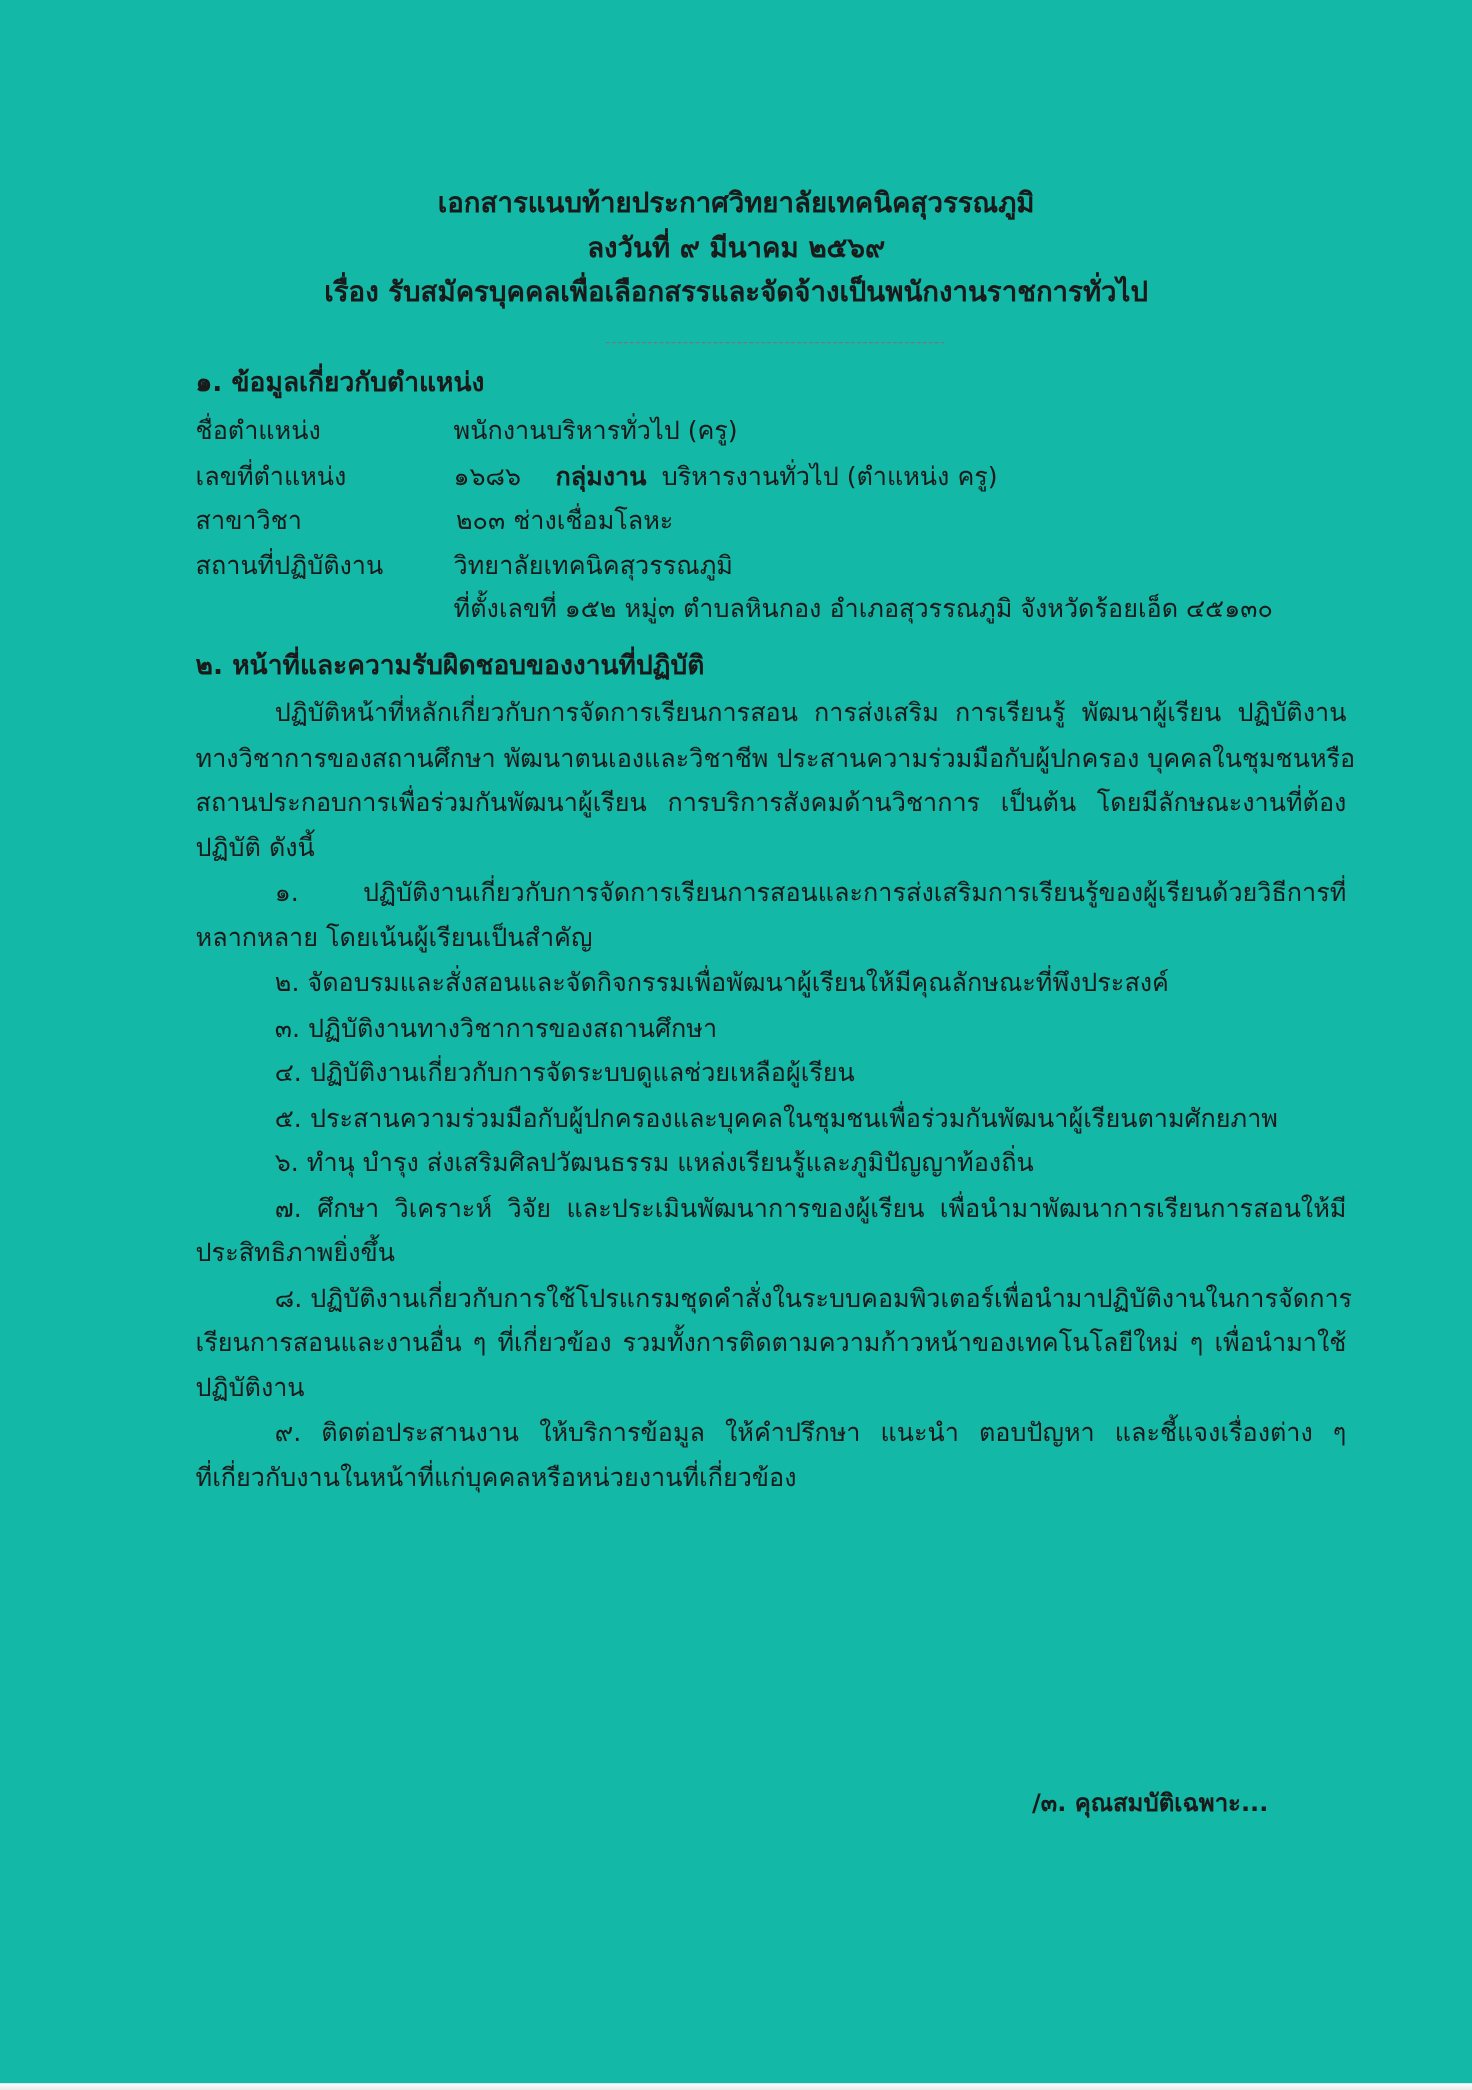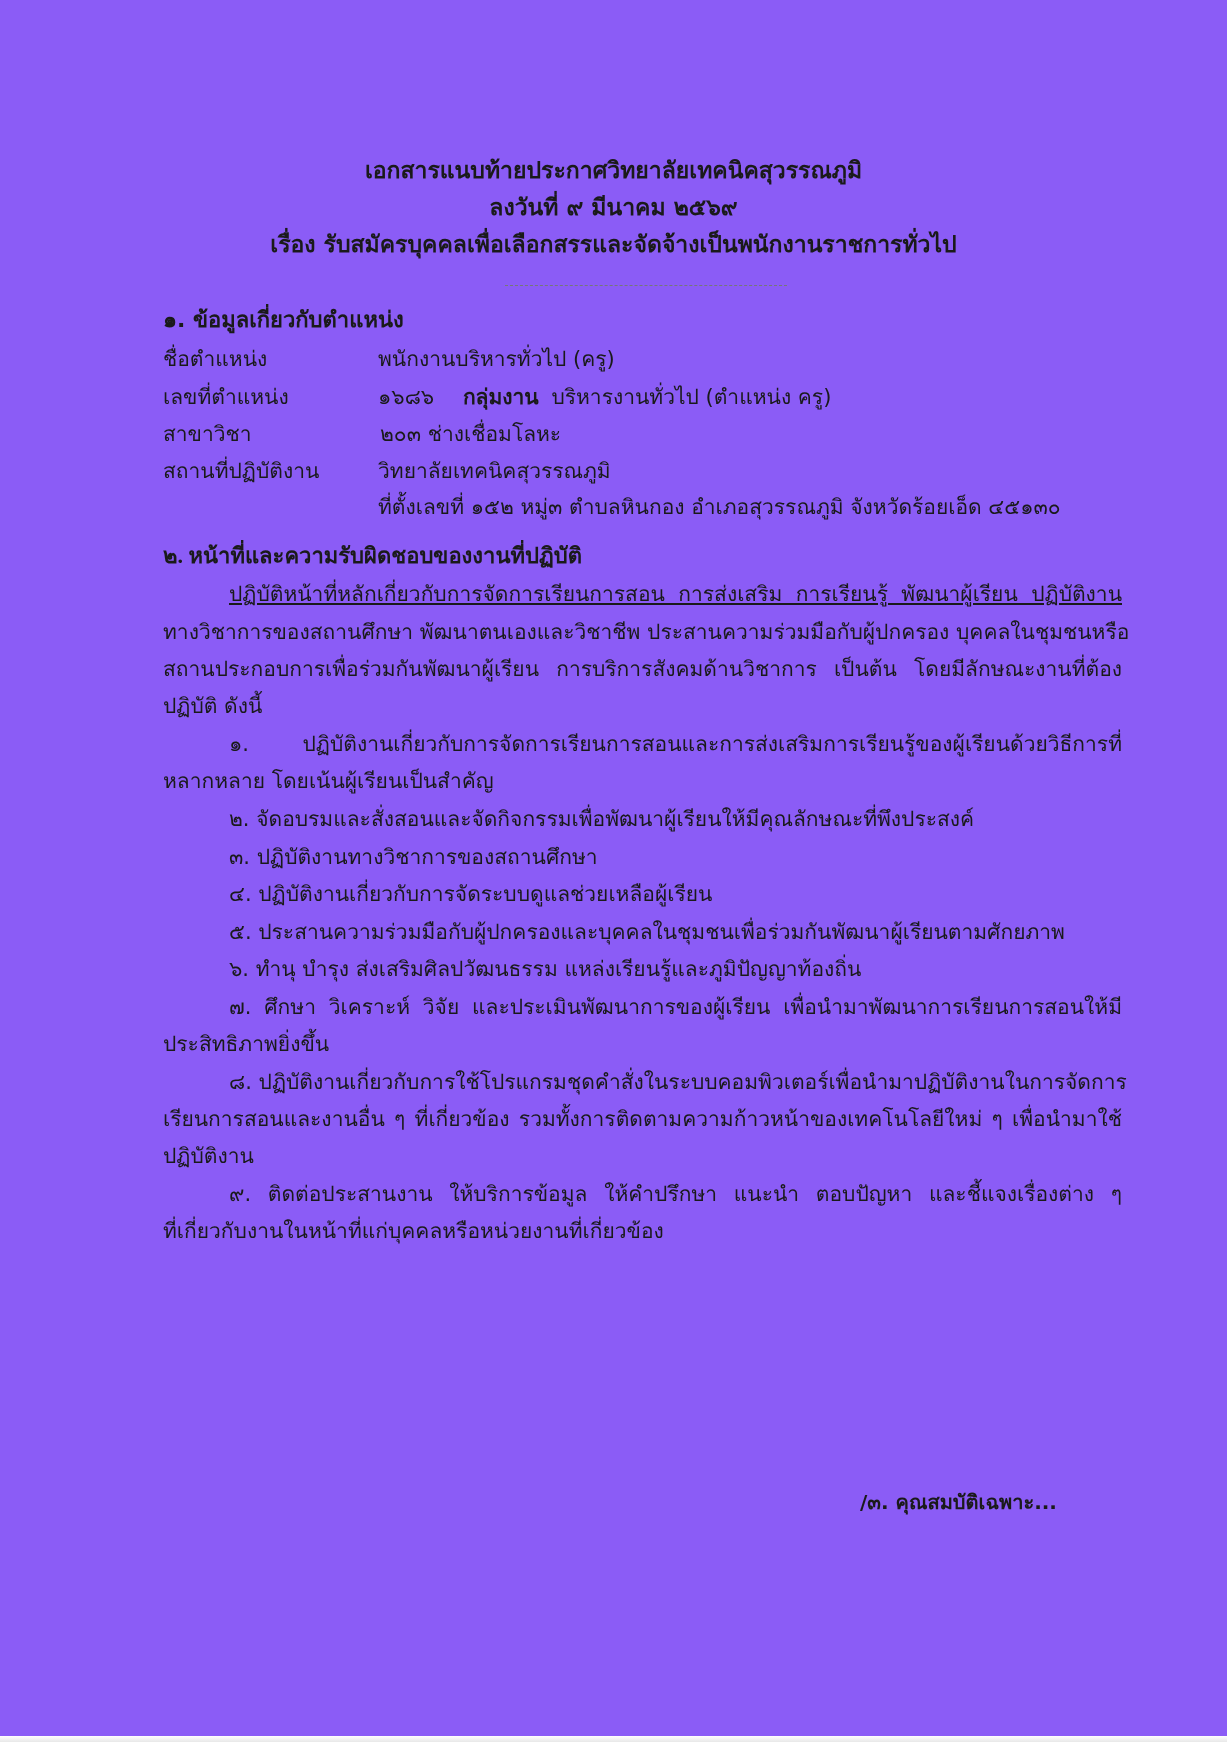--- a/index.html
+++ b/index.html
@@ -1,18 +1,18 @@
 <!DOCTYPE html>
 <html><head>
 <meta charset="utf-8">
 <style>
   html, body { margin: 0; padding: 0; background: #ffffff; }
   body { width: 1227px; height: 1742px; position: relative; overflow: hidden;
          font-family: "DejaVu Sans", "Liberation Sans", sans-serif; color: #1a1a1a; }
-  .page { position: absolute; inset: 0; background: #8b5cf6; }
+  .page { position: absolute; inset: 0; background: #14b8a6; }
   .scan-line { position: absolute; left: 0; right: 0; bottom: 0; height: 6px;
                background: linear-gradient(#fff, #e8e8e8); }
   .header { position: absolute; top: 152px; left: 0; width: 1227px; text-align: center; }
   .header .hl { font-size: 23px; font-weight: bold; line-height: 37px; white-space: nowrap; }
   .header-divider { position: absolute; top: 285px; left: 505px; width: 282px;
                     border-top: 1px dashed #777; }
   .abs { position: absolute; white-space: nowrap; font-size: 21px; line-height: 28px; }
   .bold { font-weight: bold; }
   .sec-title { font-size: 22px; font-weight: bold; }
   .label { font-weight: normal; font-size: 21px; }
@@ -42,23 +42,23 @@
     <span style="margin-left:6px;">บริหารงานทั่วไป (ตำแหน่ง ครู)</span>
   </div>
 
   <div class="abs label" style="left:163px; top:420px;">สาขาวิชา</div>
   <div class="abs" style="left:380px; top:420px;text-align:right;">๒๐๓  ช่างเชื่อมโลหะ</div>
 
   <div class="abs label" style="left:163px; top:457px;">สถานที่ปฏิบัติงาน</div>
   <div class="abs" style="left:378px; top:457px;">วิทยาลัยเทคนิคสุวรรณภูมิ</div>
   <div class="abs" style="left:378px; top:493px;">ที่ตั้งเลขที่  ๑๕๒  หมู่๓  ตำบลหินกอง  อำเภอสุวรรณภูมิ  จังหวัดร้อยเอ็ด  ๔๕๑๓๐</div>
 
-  <div class="abs sec-title" style="left:163px; top:542px;font-family:Liberation Serif, serif;">๒.  หน้าที่และความรับผิดชอบของงานที่ปฏิบัติ</div>
+  <div class="abs sec-title" style="left:163px; top:542px;">๒.  หน้าที่และความรับผิดชอบของงานที่ปฏิบัติ</div>
 
-  <div class="abs justify" style="left:229px; top:580px; width:893px;text-decoration:underline;">ปฏิบัติหน้าที่หลักเกี่ยวกับการจัดการเรียนการสอน  การส่งเสริม  การเรียนรู้  พัฒนาผู้เรียน  ปฏิบัติงาน</div>
+  <div class="abs justify" style="left:229px; top:580px; width:893px;">ปฏิบัติหน้าที่หลักเกี่ยวกับการจัดการเรียนการสอน  การส่งเสริม  การเรียนรู้  พัฒนาผู้เรียน  ปฏิบัติงาน</div>
   <div class="abs justify" style="left:163px; top:618px; width:959px;">ทางวิชาการของสถานศึกษา  พัฒนาตนเองและวิชาชีพ  ประสานความร่วมมือกับผู้ปกครอง  บุคคลในชุมชนหรือ</div>
   <div class="abs justify" style="left:163px; top:655px; width:959px;">สถานประกอบการเพื่อร่วมกันพัฒนาผู้เรียน  การบริการสังคมด้านวิชาการ  เป็นต้น  โดยมีลักษณะงานที่ต้อง</div>
   <div class="abs" style="left:163px; top:692px;">ปฏิบัติ  ดังนี้</div>
 
   <div class="abs justify" style="left:229px; top:730px; width:893px;">๑.  ปฏิบัติงานเกี่ยวกับการจัดการเรียนการสอนและการส่งเสริมการเรียนรู้ของผู้เรียนด้วยวิธีการที่</div>
   <div class="abs" style="left:163px; top:767px;">หลากหลาย  โดยเน้นผู้เรียนเป็นสำคัญ</div>
 
   <div class="abs" style="left:229px; top:805px;">๒.  จัดอบรมและสั่งสอนและจัดกิจกรรมเพื่อพัฒนาผู้เรียนให้มีคุณลักษณะที่พึงประสงค์</div>
   <div class="abs" style="left:229px; top:843px;">๓.  ปฏิบัติงานทางวิชาการของสถานศึกษา</div>
   <div class="abs" style="left:229px; top:880px;">๔.  ปฏิบัติงานเกี่ยวกับการจัดระบบดูแลช่วยเหลือผู้เรียน</div>

